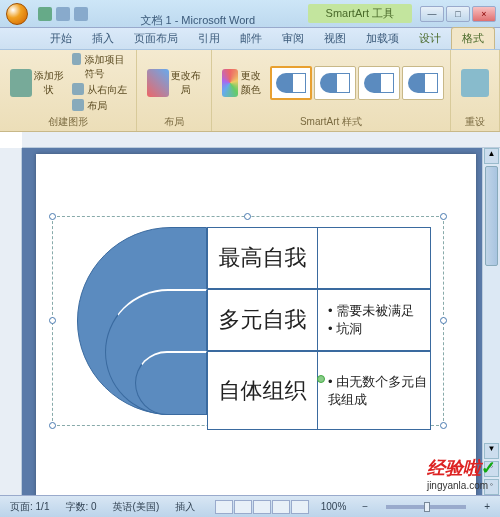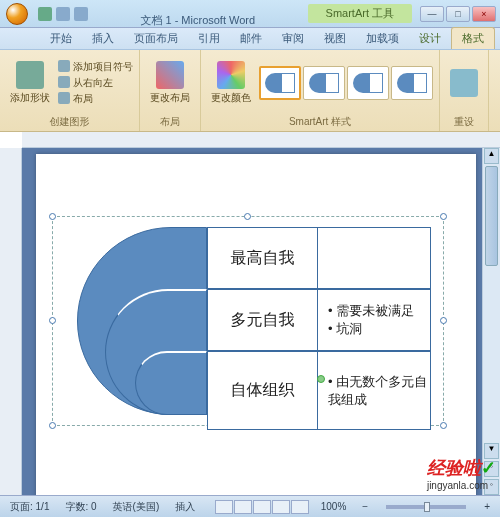--- a/index.html
+++ b/index.html
@@ -18,21 +18,21 @@
 
 .ribbon-tabs { height: 22px; background: linear-gradient(#dbeaf9,#cde0f2); display: flex; align-items: flex-end; padding-left: 40px; font-size: 11px; border-bottom: 1px solid #a8c4e0; }
 .tab { padding: 3px 10px; color: #3b5a7a; cursor: pointer; }
 .tab.active { background: #f2e6c8; border: 1px solid #c8b888; border-bottom: none; border-radius: 3px 3px 0 0; color: #6a5820; }
 .tab.ctx { color: #4a6a2a; }
 
 .ribbon { height: 82px; background: linear-gradient(#f4ead0,#ecdeb8); display: flex; border-bottom: 1px solid #c8b888; font-size: 10px; }
 .group { border-right: 1px solid #d8ca9a; padding: 3px 6px 2px; display: flex; flex-direction: column; }
 .group-body { flex: 1; display: flex; align-items: center; gap: 4px; }
 .group-label { text-align: center; color: #7a6a40; font-size: 10px; padding-top: 2px; }
-.big-btn { display: flex; flex-direction: column; align-items: center; gap: 2px; padding: 2px 4px; cursor: pointer; }
+.big-btn { display: flex; flex-direction: row; align-items: center; gap: 2px; padding: 2px 4px; cursor: pointer; }
 .big-btn .ico { width: 28px; height: 28px; background: #6b8; border-radius: 3px; }
 .big-btn span { color: #5a4a20; font-size: 10px; text-align: center; }
 .small-btns { display: flex; flex-direction: column; gap: 2px; }
 .small-btn { display: flex; gap: 3px; font-size: 10px; color: #5a4a20; cursor: pointer; }
 .small-ico { width: 12px; height: 12px; background: #8ab; border-radius: 2px; }
 
 .style-gallery { display: flex; gap: 2px; }
 .style-item { width: 42px; height: 34px; background: #fff; border: 1px solid #c8b888; border-radius: 2px; display: flex; align-items: center; justify-content: center; cursor: pointer; }
 .style-item.sel { border: 2px solid #e8a030; }
 .mini-shape { width: 30px; height: 20px; position: relative; }
@@ -54,21 +54,21 @@
 
 .smartart { position: absolute; left: 24px; top: 10px; width: 354px; height: 188px; }
 .arc-stack { position: absolute; left: 0; top: 0; width: 130px; height: 188px; }
 .arc { position: absolute; background: #5b8bbf; border: 1px solid #3a6a9f; }
 .arc1 { left: 0; top: 0; width: 130px; height: 188px; border-radius: 95px 0 0 95px; }
 .arc2 { left: 28px; top: 62px; width: 102px; height: 126px; border-radius: 65px 0 0 65px; border-top: 2px solid #fff; }
 .arc3 { left: 58px; top: 124px; width: 72px; height: 64px; border-radius: 35px 0 0 35px; border-top: 2px solid #fff; }
 
 .row { position: absolute; left: 130px; right: 0; height: 62px; display: flex; border: 1px solid #3a6a9f; background: #fff; }
 .row1{top:0}.row2{top:62px}.row3{top:124px;height:79px}
-.row .title-cell { width: 110px; display: flex; align-items: center; justify-content: center; font-size: 16px; font-family: "SimSun", serif; color: #222; border-right: 1px solid #3a6a9f; }
+.row .title-cell { width: 110px; display: flex; align-items: center; justify-content: center; font-size: 22px; font-family: "SimSun", serif; color: #222; border-right: 1px solid #3a6a9f; }
 .row .bullets { flex: 1; display: flex; flex-direction: column; justify-content: center; padding-left: 10px; font-size: 13px; font-family: "SimSun", serif; color: #222; }
 .row .bullets div::before { content: "• "; }
 .rotate-handle { position: absolute; left: 240px; top: 148px; width: 8px; height: 8px; border-radius: 50%; background: #8c8; border: 1px solid #4a4; }
 
 .scroll-v { position: absolute; right: 0; top: 148px; bottom: 22px; width: 18px; background: #dce8f4; border-left: 1px solid #bcd; }
 .scroll-thumb { position: absolute; left: 2px; right: 2px; top: 18px; height: 100px; background: linear-gradient(90deg,#c0d4e8,#a8c4e0); border: 1px solid #8ab; border-radius: 2px; }
 .scroll-btn { position: absolute; left: 1px; right: 1px; height: 16px; background: #cde; border: 1px solid #9bc; font-size: 8px; text-align: center; }
 
 .statusbar { position: absolute; left: 0; right: 0; bottom: 0; height: 22px; background: linear-gradient(#d8e6f4,#bcd4ea); display: flex; align-items: center; font-size: 10px; color: #345; padding: 0 6px; gap: 8px; border-top: 1px solid #9ac; }
 .status-item { padding: 0 4px; text-align: center; }

